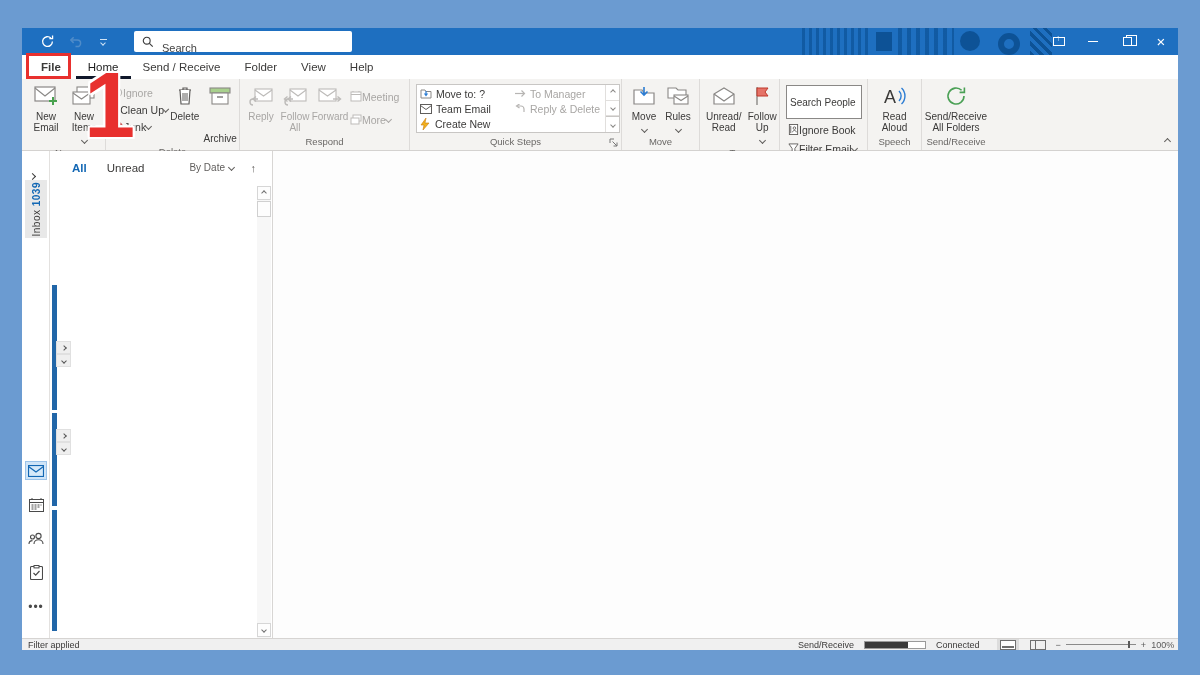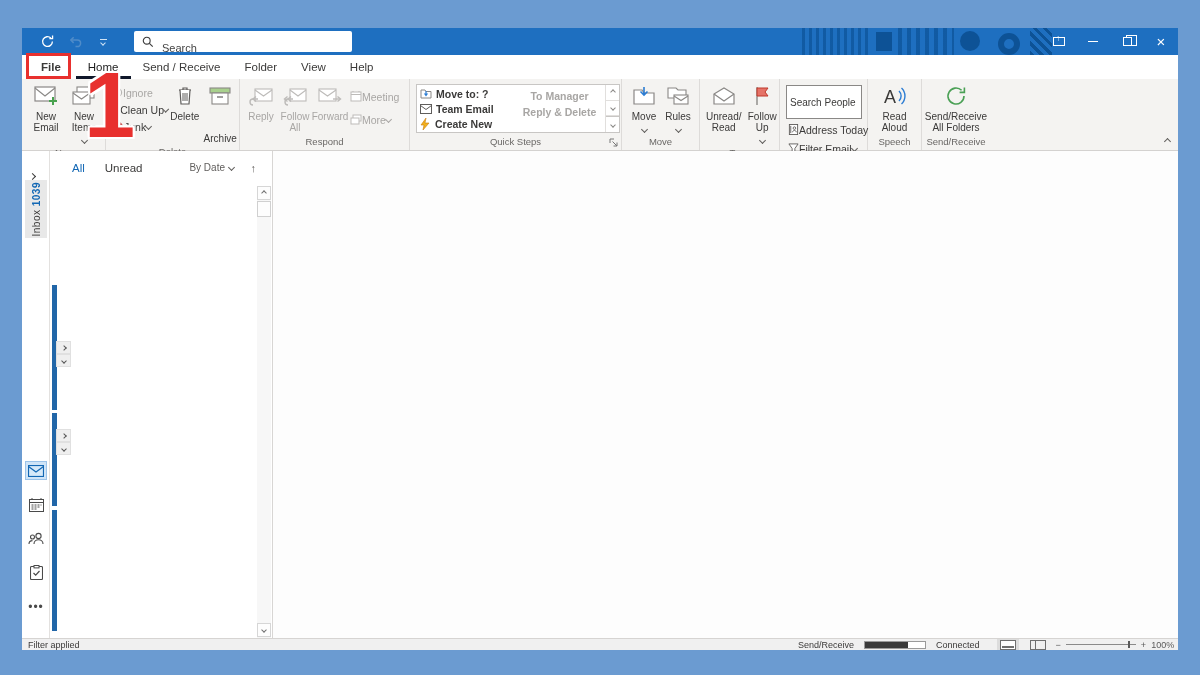--- a/index.html
+++ b/index.html
@@ -54,24 +54,24 @@
   .rbtn.disabled { color:#a8a6a4; }
   .chev { display:inline-block; width:5px; height:5px; border-right:1.3px solid currentColor; border-bottom:1.3px solid currentColor; }
   .chev.r { transform:rotate(-45deg); }
   .chev.d { transform:rotate(45deg); }
   .chev.u { transform:rotate(-135deg); }
   .ddrow { margin-top:1px; color:#605e5c; }
   .sbtn { display:flex; align-items:center; gap:0; font-size:10.5px; color:#3b3a39; height:17px; padding-left:2px; white-space:nowrap; }
   .sbtn.disabled { color:#a8a6a4; }
   .smallcol { display:flex; flex-direction:column; justify-content:flex-start; padding-top:2px; }
 
-  .qs-box { margin:2px 0 0 4px; background:#fff; border:1px solid #c8c6c4; display:flex; height:49px;font-weight:bold; }
+  .qs-box { margin:2px 0 0 4px; background:#fff; border:1px solid #c8c6c4; display:flex; height:49px; }
   .qs-col { width:94px; display:flex; flex-direction:column; padding:1px 0 0 3px; }
   .qs-item { display:flex; align-items:center; gap:4px; font-size:10.5px; color:#3b3a39; height:15.5px; white-space:nowrap; }
-  .qs-item.disabled { color:#a8a6a4;flex-direction:column; }
+  .qs-item.disabled { color:#a8a6a4; }
   .qs-arrows { width:14px; display:flex; flex-direction:column; border-left:1px solid #e1dfdd; }
   .qs-ab { flex:1; display:flex; align-items:center; justify-content:center; color:#8a8886; border-bottom:1px solid #e1dfdd; }
   .qs-ab:last-child { border-bottom:none; border-top:1px solid #c8c6c4; }
   .qs-ab .chev { width:4px; height:4px; }
   .launcher { position:absolute; right:2px; bottom:2px; width:10px; height:10px; }
 
   .find-col { display:flex; flex-direction:column; padding:3px 0 0 6px; gap:2px; }
   .sp-input { width:76px; height:16px; border:1px solid #8a8886; background:#fff; font-size:10px; padding:16px 3px; color:#3b3a39; font-family:"Liberation Sans",sans-serif; outline:none; }
   .sp-input::placeholder { color:#3b3a39; opacity:1; }
 
@@ -93,21 +93,21 @@
   .navrail { position:absolute; left:0; top:310px; width:28px; display:flex; flex-direction:column; align-items:center; gap:15px; }
   .nav-ic { width:22px; height:19px; display:flex; align-items:center; justify-content:center; }
   .nav-ic.sel { background:#cfe4f7; border:1px solid #9cc3e9; }
 
   .bluebar { position:absolute; left:30px; top:134px; width:5px; height:346px; z-index:4;
       background:linear-gradient(#2166a8 0 36%, #fff 36% 37%, #2166a8 37% 64%, #fff 64% 65%, #2166a8 65% 100%); }
 
   .msglist { width:223px; border-right:1px solid #d8d6d4; position:relative; background:#fff; }
   .ml-header { height:33px; display:flex; align-items:center; padding-left:22px; position:relative; }
   .ml-tab { font-size:11.5px; margin-right:20px; color:#3b3a39; }
-  .ml-tab.sel { color:#1267b4; }
+  .ml-tab.sel { color:#1267b4;font-weight:bold; }
   .ml-sort { position:absolute; right:38px; font-size:10px; color:#605e5c; display:flex; align-items:center; gap:4px; }
   .ml-up { position:absolute; right:16px; font-size:11px; color:#605e5c; }
   .ml-rows { position:absolute; left:2px; top:35px; width:205px; }
   .ml-row { height:15px; margin-bottom:1px; background:#ededed; display:flex; align-items:center; font-size:10px; font-weight:bold; color:#333; }
   .ml-row.sel { background:#cbe3f5; }
   .ml-row .chevbox { width:22px; display:flex; justify-content:center; color:#555; }
   .ml-row .chev { width:4px; height:4px; }
 
   .ml-scroll { position:absolute; right:1px; top:35px; width:14px; bottom:0; background:#f7f7f7; }
   .ml-sbtn { width:14px; height:14px; background:#fdfdfd; border:1px solid #d6d6d6; display:flex; align-items:center; justify-content:center; color:#707070; }
@@ -460,21 +460,21 @@
       <div class="content">
         <div class="find-col">
           <input class="sp-input" type="text" placeholder="Search People" style="">
           <div class="sbtn">
             <svg width="11" height="11" viewBox="0 0 12 12">
                 <rect x="1.5" y="0.5" width="9" height="11" fill="#fff" stroke="#5f5d5b"></rect>
                 <path d="M3 2v8" stroke="#5f5d5b"></path>
                 <circle cx="7" cy="4.5" r="1.4" fill="none" stroke="#5f5d5b"></circle>
                 <path d="M5 9c0-1.2.9-2 2-2s2 .8 2 2" fill="none" stroke="#5f5d5b"></path>
               </svg>
-            <span>Address Today</span>
+            <span>Ignore Book</span>
           </div>
           <div class="sbtn">
             <svg width="11" height="11" viewBox="0 0 12 12">
                 <path d="M1 1h10L7.5 6v4.5L4.5 9V6z" fill="#fff" stroke="#5f5d5b"></path>
               </svg>
             <span>Filter Email</span>
             <i class="chev d" style="color:#605e5c;"></i>
           </div>
         </div>
       </div>

